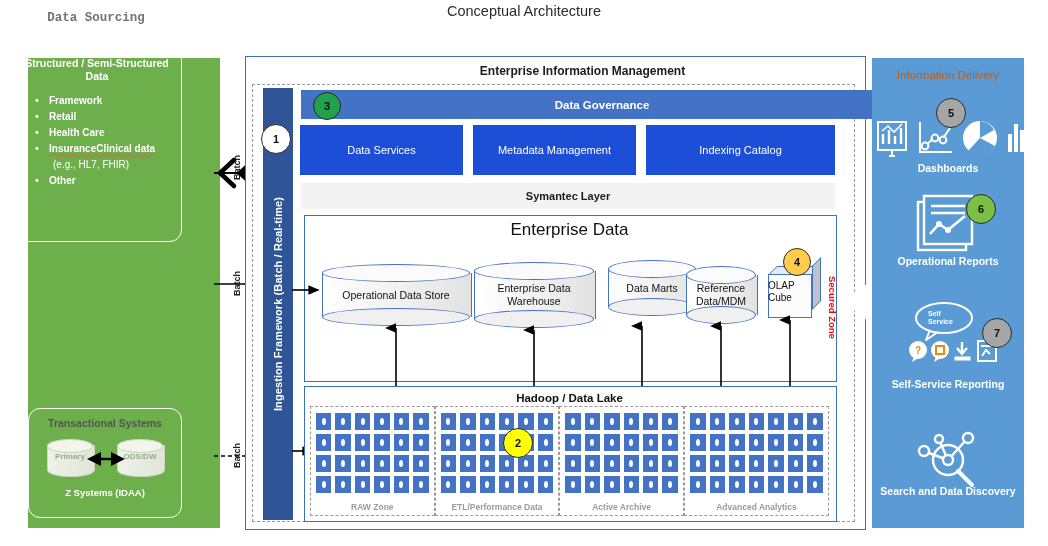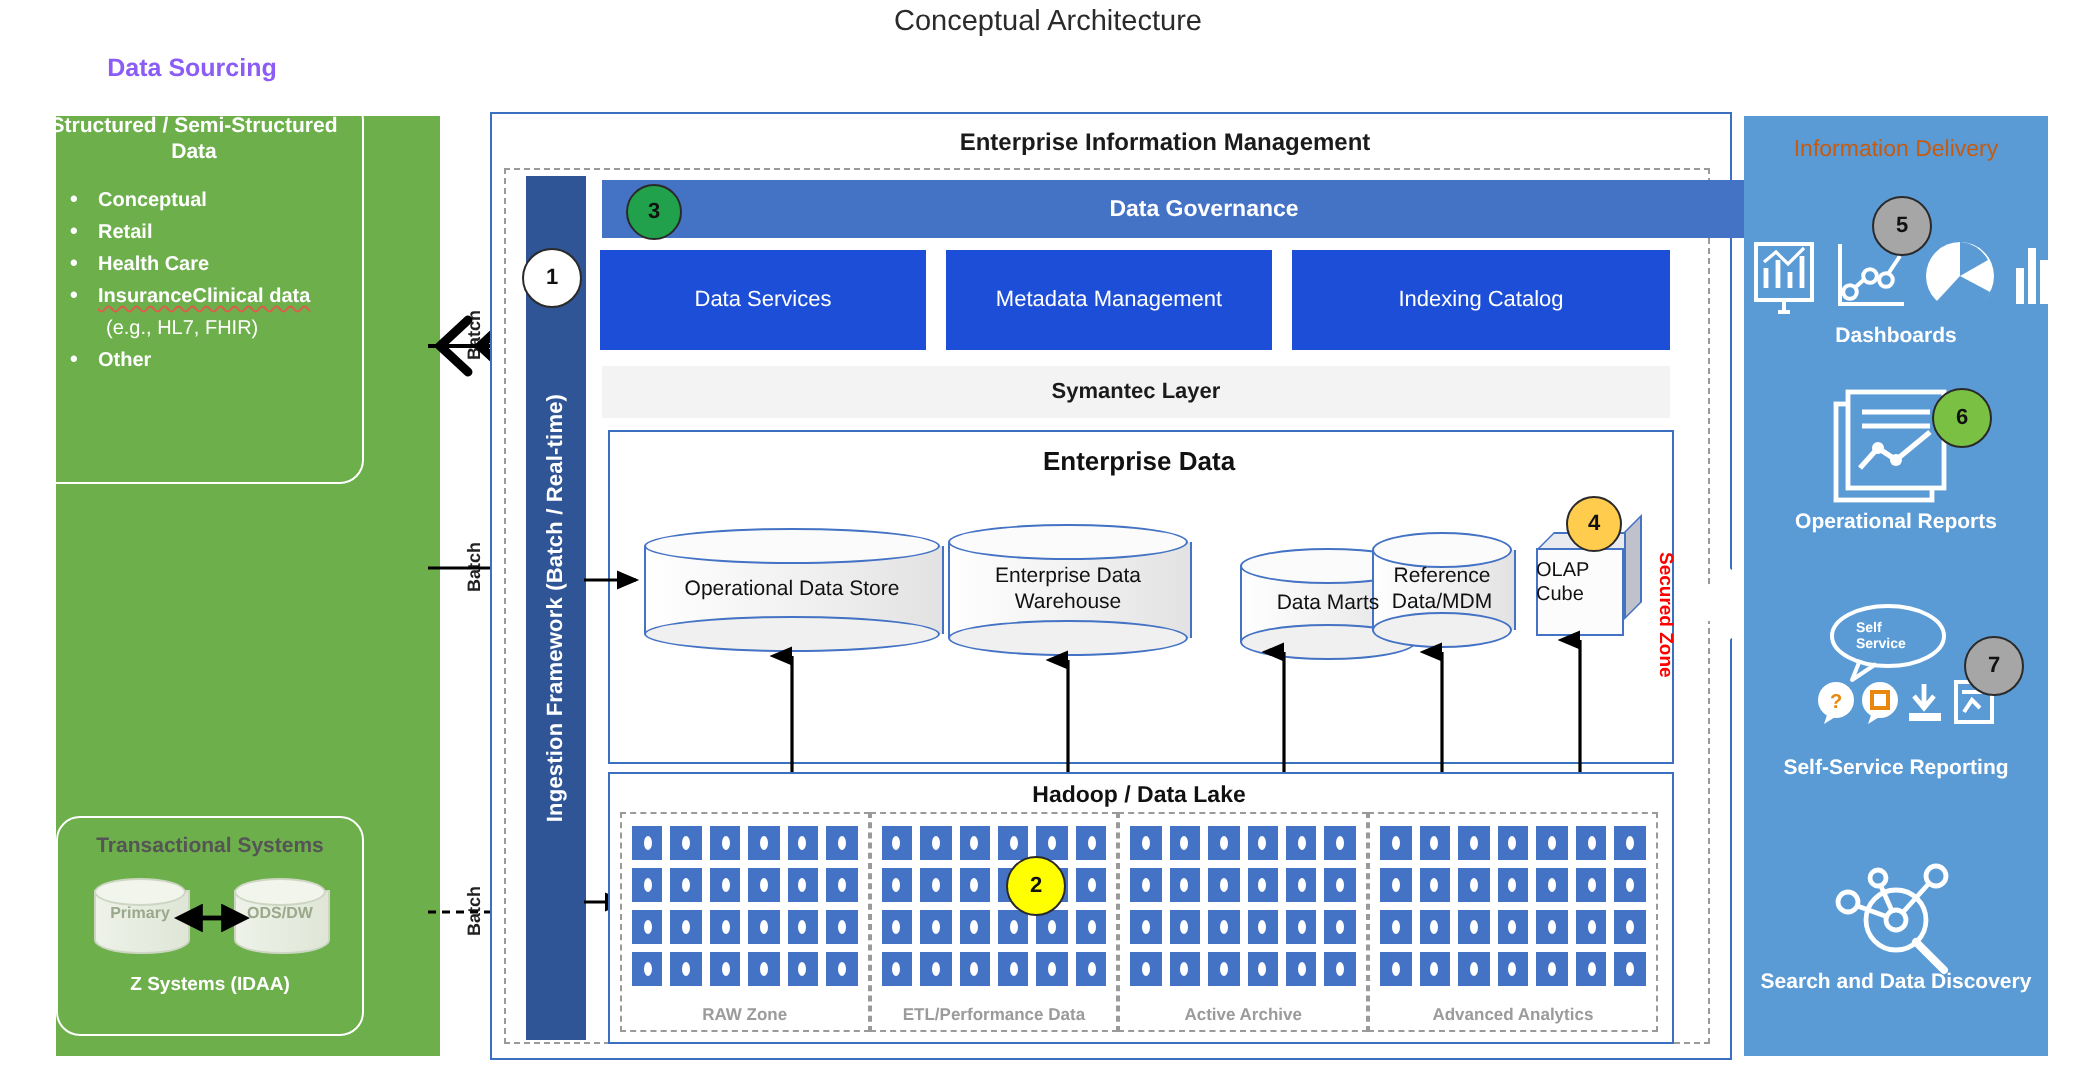--- a/index.html
+++ b/index.html
@@ -6,22 +6,22 @@
   body{width:1048px;height:546px;position:relative;overflow:hidden;
        font-family:"Liberation Sans",sans-serif;color:#111;}
   .abs{position:absolute;}
   .ctr{display:flex;align-items:center;justify-content:center;text-align:center;}
 
   
   #page-title{left:0;top:0;width:1048px;height:22px;font-size:14.5px;color:#2b2b2b;}
 
   
   #data-sourcing-panel{left:28px;top:58px;width:192px;height:470px;background:#6DAF4B;}
-  #data-sourcing-title{left:0;top:24px;width:192px;height:20px;font-size:12.5px;
-      font-weight:bold;color:#8b5cf6;}
+  #data-sourcing-title{left:0;top:8px;width:192px;height:20px;font-size:12.5px;
+      font-weight:bold;color:#737373;font-family:Liberation Mono, monospace;}
   .white-round{position:absolute;border:1.4px solid #ffffff;border-radius:12px;}
   #structured-box{left:12px;top:48px;width:168px;height:192px;}
   #structured-title{position:absolute;left:8px;top:8px;width:152px;text-align:center;
       font-size:10.5px;font-weight:bold;color:#fff;line-height:13px;}
   #structured-list{position:absolute;left:22px;top:44px;width:146px;margin:0;padding:0;
       list-style:none;}
   #structured-list li{font-size:10px;font-weight:bold;color:#fff;line-height:16px;
       position:relative;padding-left:14px;}
   #structured-list li:before{content:"\2022";position:absolute;left:0;top:-1px;font-size:11px;}
   #structured-list li.sub:before{content:"";}
@@ -68,35 +68,35 @@
   .orange-box span{color:#fff;font-size:11px;}
   #ob-0{left:300px;width:163px;}
   #ob-1{left:473px;width:163px;}
   #ob-2{left:646px;width:189px;}
   #symantec-layer{left:301px;top:183px;width:534px;height:26px;background:#f3f3f3;}
   #symantec-layer span{font-size:11px;font-weight:bold;color:#1b1b1b;}
 
   #enterprise-data-box{left:304px;top:215px;width:531px;height:165px;
       border:1px solid #3b6fbf;background:#fff;}
   #enterprise-data-title{left:304px;top:222px;width:531px;height:16px;
-      font-size:13px;font-weight:bold;}
+      font-size:17px;font-weight:normal;}
 
   .cyl{position:absolute;}
   .cyl .cbody{position:absolute;left:0;top:9px;width:100%;bottom:9px;
       background:linear-gradient(to right,#ffffff,#f0f0f0 55%,#e2e2e2);
       border-left:1.6px solid #4472C4;border-right:1.6px solid #4472C4;}
   .cyl .ctop{position:absolute;left:0;top:0;width:100%;height:18px;box-sizing:border-box;
       background:#fbfbfb;border:1.6px solid #4472C4;border-radius:50%;}
   .cyl .cbot{position:absolute;left:0;bottom:0;width:100%;height:18px;box-sizing:border-box;
       background:#f0f0f0;border:1.6px solid #4472C4;border-radius:50%;}
   .cyl .clabel{position:absolute;left:0;right:0;top:50%;transform:translateY(-50%);
       text-align:center;font-size:10.5px;color:#111;line-height:13px;z-index:3;}
   #cyl-ods{left:322px;top:264px;width:148px;height:62px;}
   #cyl-edw{left:474px;top:262px;width:120px;height:66px;}
-  #cyl-marts{left:608px;top:274px;width:88px;height:56px;margin-left:12px;}
+  #cyl-marts{left:608px;top:260px;width:88px;height:56px;}
   #cyl-ref{left:686px;top:266px;width:70px;height:58px;}
 
   #olap-cube{left:768px;top:266px;width:50px;height:52px;}
   #olap-cube .face{position:absolute;left:0;top:8px;width:44px;height:44px;
       background:#fcfcfc;border:1.6px solid #4472C4;box-sizing:border-box;}
   #olap-cube .top3d{position:absolute;left:0;top:0;width:44px;height:9px;
       background:#e8eaf0;border:1.4px solid #4472C4;box-sizing:border-box;
       transform:skewX(-45deg);transform-origin:bottom left;}
   #olap-cube .side3d{position:absolute;left:44px;top:0px;width:9px;height:44px;
       background:#bfc2cb;border:1.4px solid #4472C4;box-sizing:border-box;
@@ -142,21 +142,21 @@
 <body>
 
 <div class="abs ctr" id="page-title">Conceptual Architecture</div>
 
 <div class="abs" id="data-sourcing-panel"></div>
 <div class="abs ctr" id="data-sourcing-title">Data Sourcing</div>
 
 <div class="white-round" id="structured-box">
   <div id="structured-title">Structured / Semi-Structured Data</div>
   <ul id="structured-list">
-    <li>Conceptual</li>
+    <li>Framework</li>
     <li>Retail</li>
     <li>Health Care</li>
     <li class="underline-red">InsuranceClinical data</li>
     <li class="sub">(e.g., HL7, FHIR)</li>
     <li>Other</li>
   </ul>
 </div>
 
 <div class="white-round" id="transactional-box">
   <div id="transactional-title">Transactional Systems</div>

